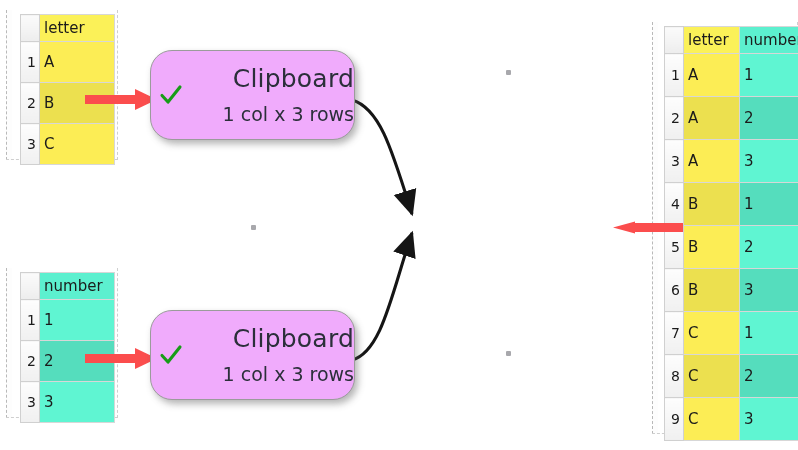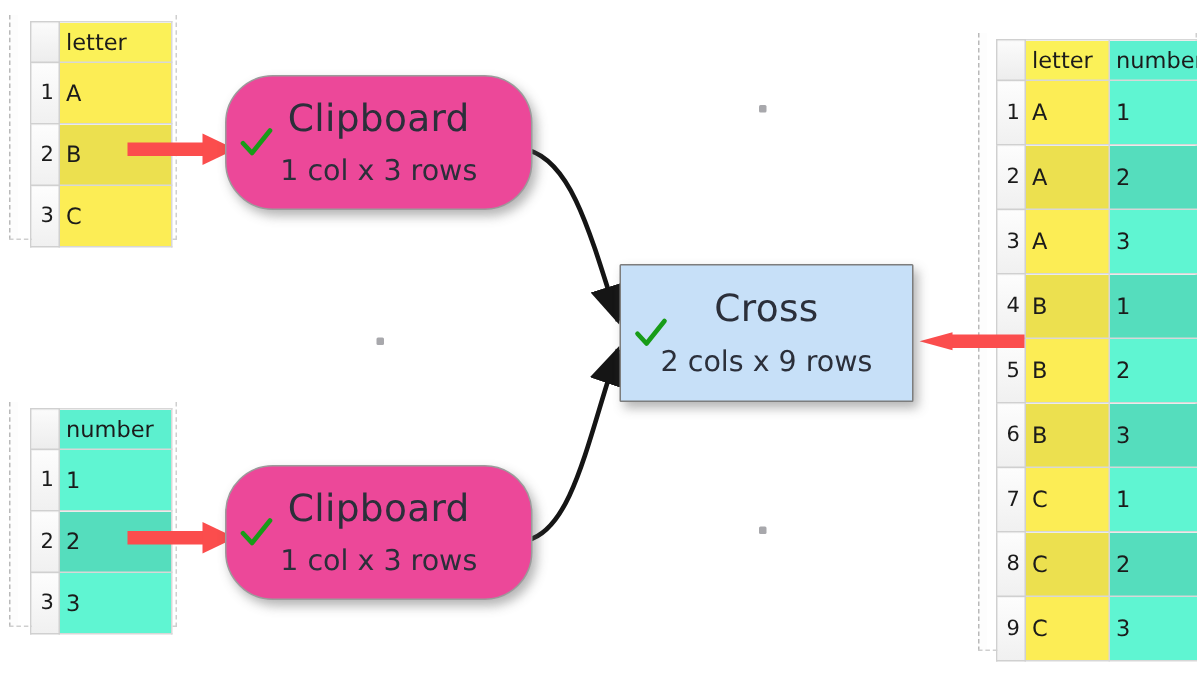--- a/index.html
+++ b/index.html
@@ -104,24 +104,25 @@
   
   .node {
     position: absolute;
     box-sizing: border-box;
     display: flex;
     flex-direction: column;
     align-items: center;
     justify-content: center;
   }
   .node-clipboard {
-    background: #ec4899;
+    background: #f0abfc;
     border: 1px solid #9b9b9b;
-    border-radius: 32px;
+    border-radius: 22px;
     box-shadow: 3px 4px 7px rgba(90,90,90,0.45);
+    align-items: flex-end;
   }
   .node-cross {
     background: #c7e0f8;
     border: 1px solid #7d7d7d;
     border-radius: 1px;
     box-shadow: 3px 4px 7px rgba(90,90,90,0.45);
   }
   .node-title {
     font-size: 25px;
     color: #2b2f3a;
@@ -310,21 +311,14 @@
   </div>
 
   <div class="node node-clipboard" style="left:150px; top:310px; width:205px; height:90px;">
     <svg class="node-check" viewBox="0 0 26 26">
       <path d="M4,13.5 L10,20 L22,5" fill="none" stroke="#189c18" stroke-width="3.1" stroke-linecap="round" stroke-linejoin="round"></path>
     </svg>
     <div class="node-title">Clipboard</div>
     <div class="node-sub">1 col x 3 rows</div>
   </div>
 
-  <div class="node node-cross" style="left:413px; top:176px; width:196px; height:92px;">
-    <svg class="node-check" viewBox="0 0 26 26">
-      <path d="M4,13.5 L10,20 L22,5" fill="none" stroke="#189c18" stroke-width="3.1" stroke-linecap="round" stroke-linejoin="round"></path>
-    </svg>
-    <div class="node-title">Cross</div>
-    <div class="node-sub">2 cols x 9 rows</div>
-  </div>
 
 </div>
 
 </body></html>

